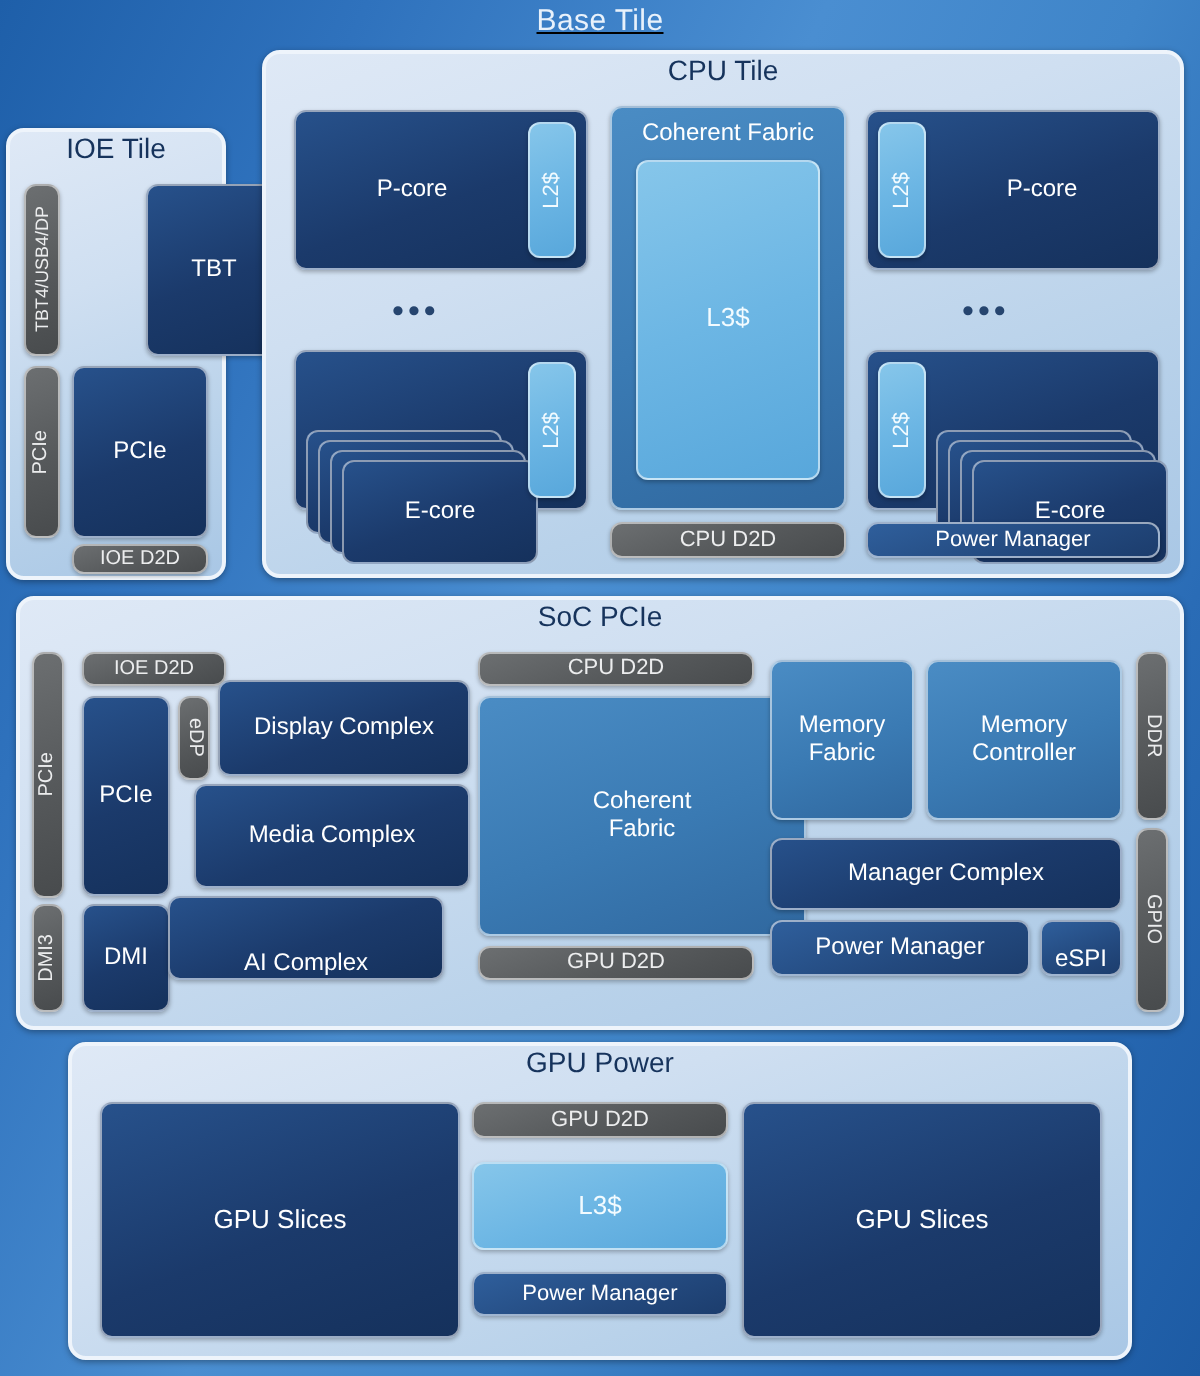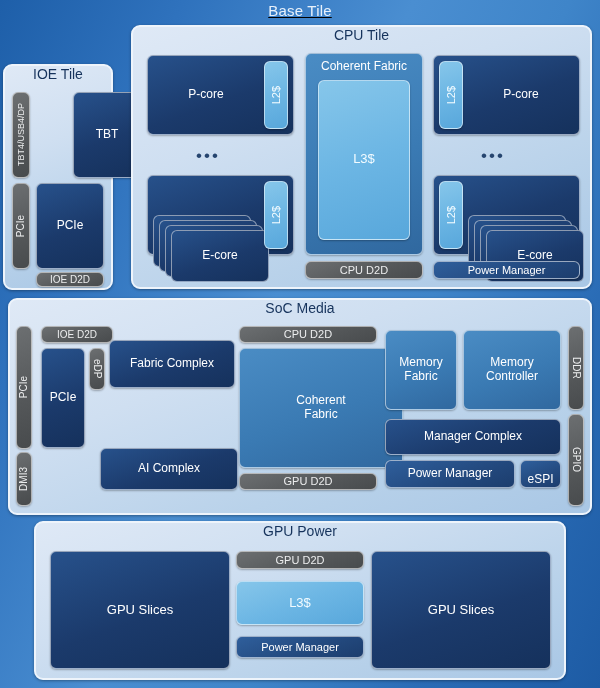--- a/index.html
+++ b/index.html
@@ -184,21 +184,21 @@
 
     <div class="blk gray" style="position:absolute;left:172px;top:234px;width:118px;height:18px;font-size:11px;">
       <span>CPU D2D</span>
     </div>
     <div class="blk pm" style="position:absolute;left:300px;top:234px;width:147px;height:18px;font-size:11px;">
       <span>Power Manager</span>
     </div>
   </div>
 
   <div class="tile" id="soc-tile">
-    <div class="tile-title">SoC Media</div>
+    <div class="tile-title">SoC PCIe</div>
 
     <div class="blk gray" style="position:absolute;left:6px;top:26px;width:16px;height:123px;">
       <span class="vert" style="font-size:10px">PCIe</span>
     </div>
     <div class="blk gray" style="position:absolute;left:6px;top:152px;width:16px;height:54px;">
       <span class="vert" style="font-size:10px">DMI3</span>
     </div>
     <div class="blk gray" style="position:absolute;right:6px;top:26px;width:16px;height:84px;">
       <span class="vert-d" style="font-size:10px">DDR</span>
     </div>
@@ -206,29 +206,35 @@
       <span class="vert-d" style="font-size:10px">GPIO</span>
     </div>
 
     <div class="blk gray" style="position:absolute;left:31px;top:26px;width:72px;height:17px;font-size:10px;">
       <span>IOE D2D</span>
     </div>
 
     <div class="blk navy" style="position:absolute;left:31px;top:48px;width:44px;height:100px;">
       <span>PCIe</span>
     </div>
+    <div class="blk navy" style="position:absolute;left:31px;top:152px;width:44px;height:54px;">
+      <span>DMI</span>
+    </div>
 
     <div class="blk gray" style="position:absolute;left:79px;top:48px;width:16px;height:42px;">
       <span class="vert-d" style="font-size:10px">eDP</span>
     </div>
 
     <div class="blk navy" style="position:absolute;left:99px;top:40px;width:126px;height:48px;">
-      <span>Fabric Complex</span>
-    </div>
-    <div class="blk navy" style="position:absolute;left:90px;top:148px;width:138px;height:42px;">
+      <span>Display Complex</span>
+    </div>
+    <div class="blk navy" style="position:absolute;left:87px;top:92px;width:138px;height:52px;">
+      <span>Media Complex</span>
+    </div>
+    <div class="blk navy" style="position:absolute;left:74px;top:148px;width:138px;height:42px;align-items:flex-end;">
       <span>AI Complex</span>
     </div>
 
     <div class="blk gray" style="position:absolute;left:229px;top:26px;width:138px;height:17px;font-size:11px;">
       <span>CPU D2D</span>
     </div>
     <div class="blk blue" style="position:absolute;left:229px;top:48px;width:164px;height:120px;align-items:center;">
       <span style="white-space:pre-line">Coherent
 Fabric</span>
     </div>

